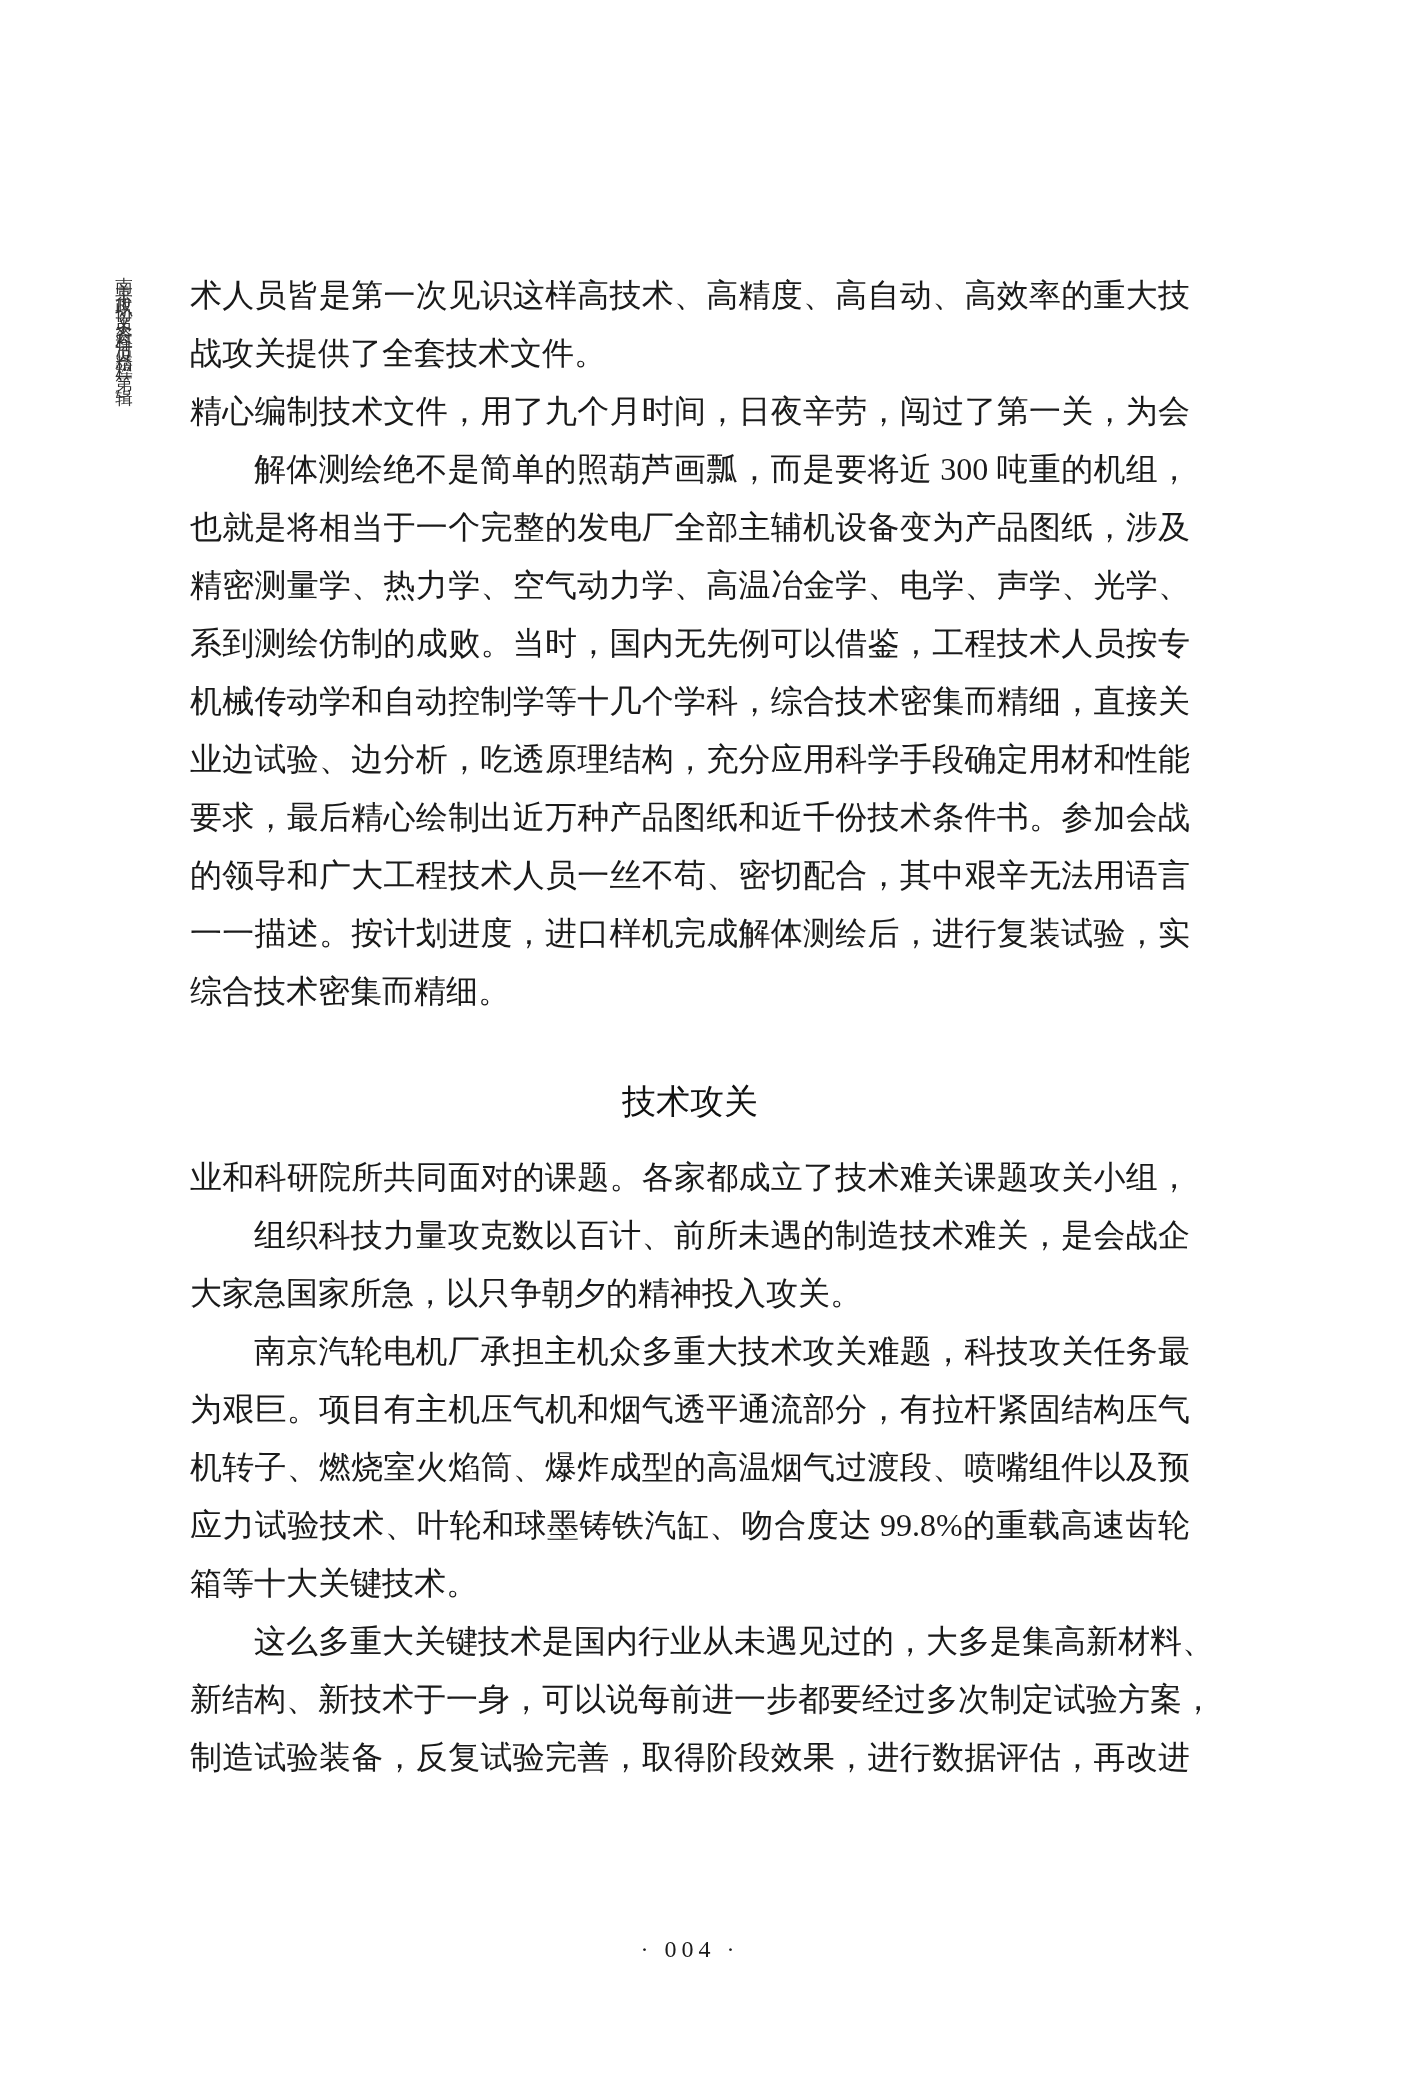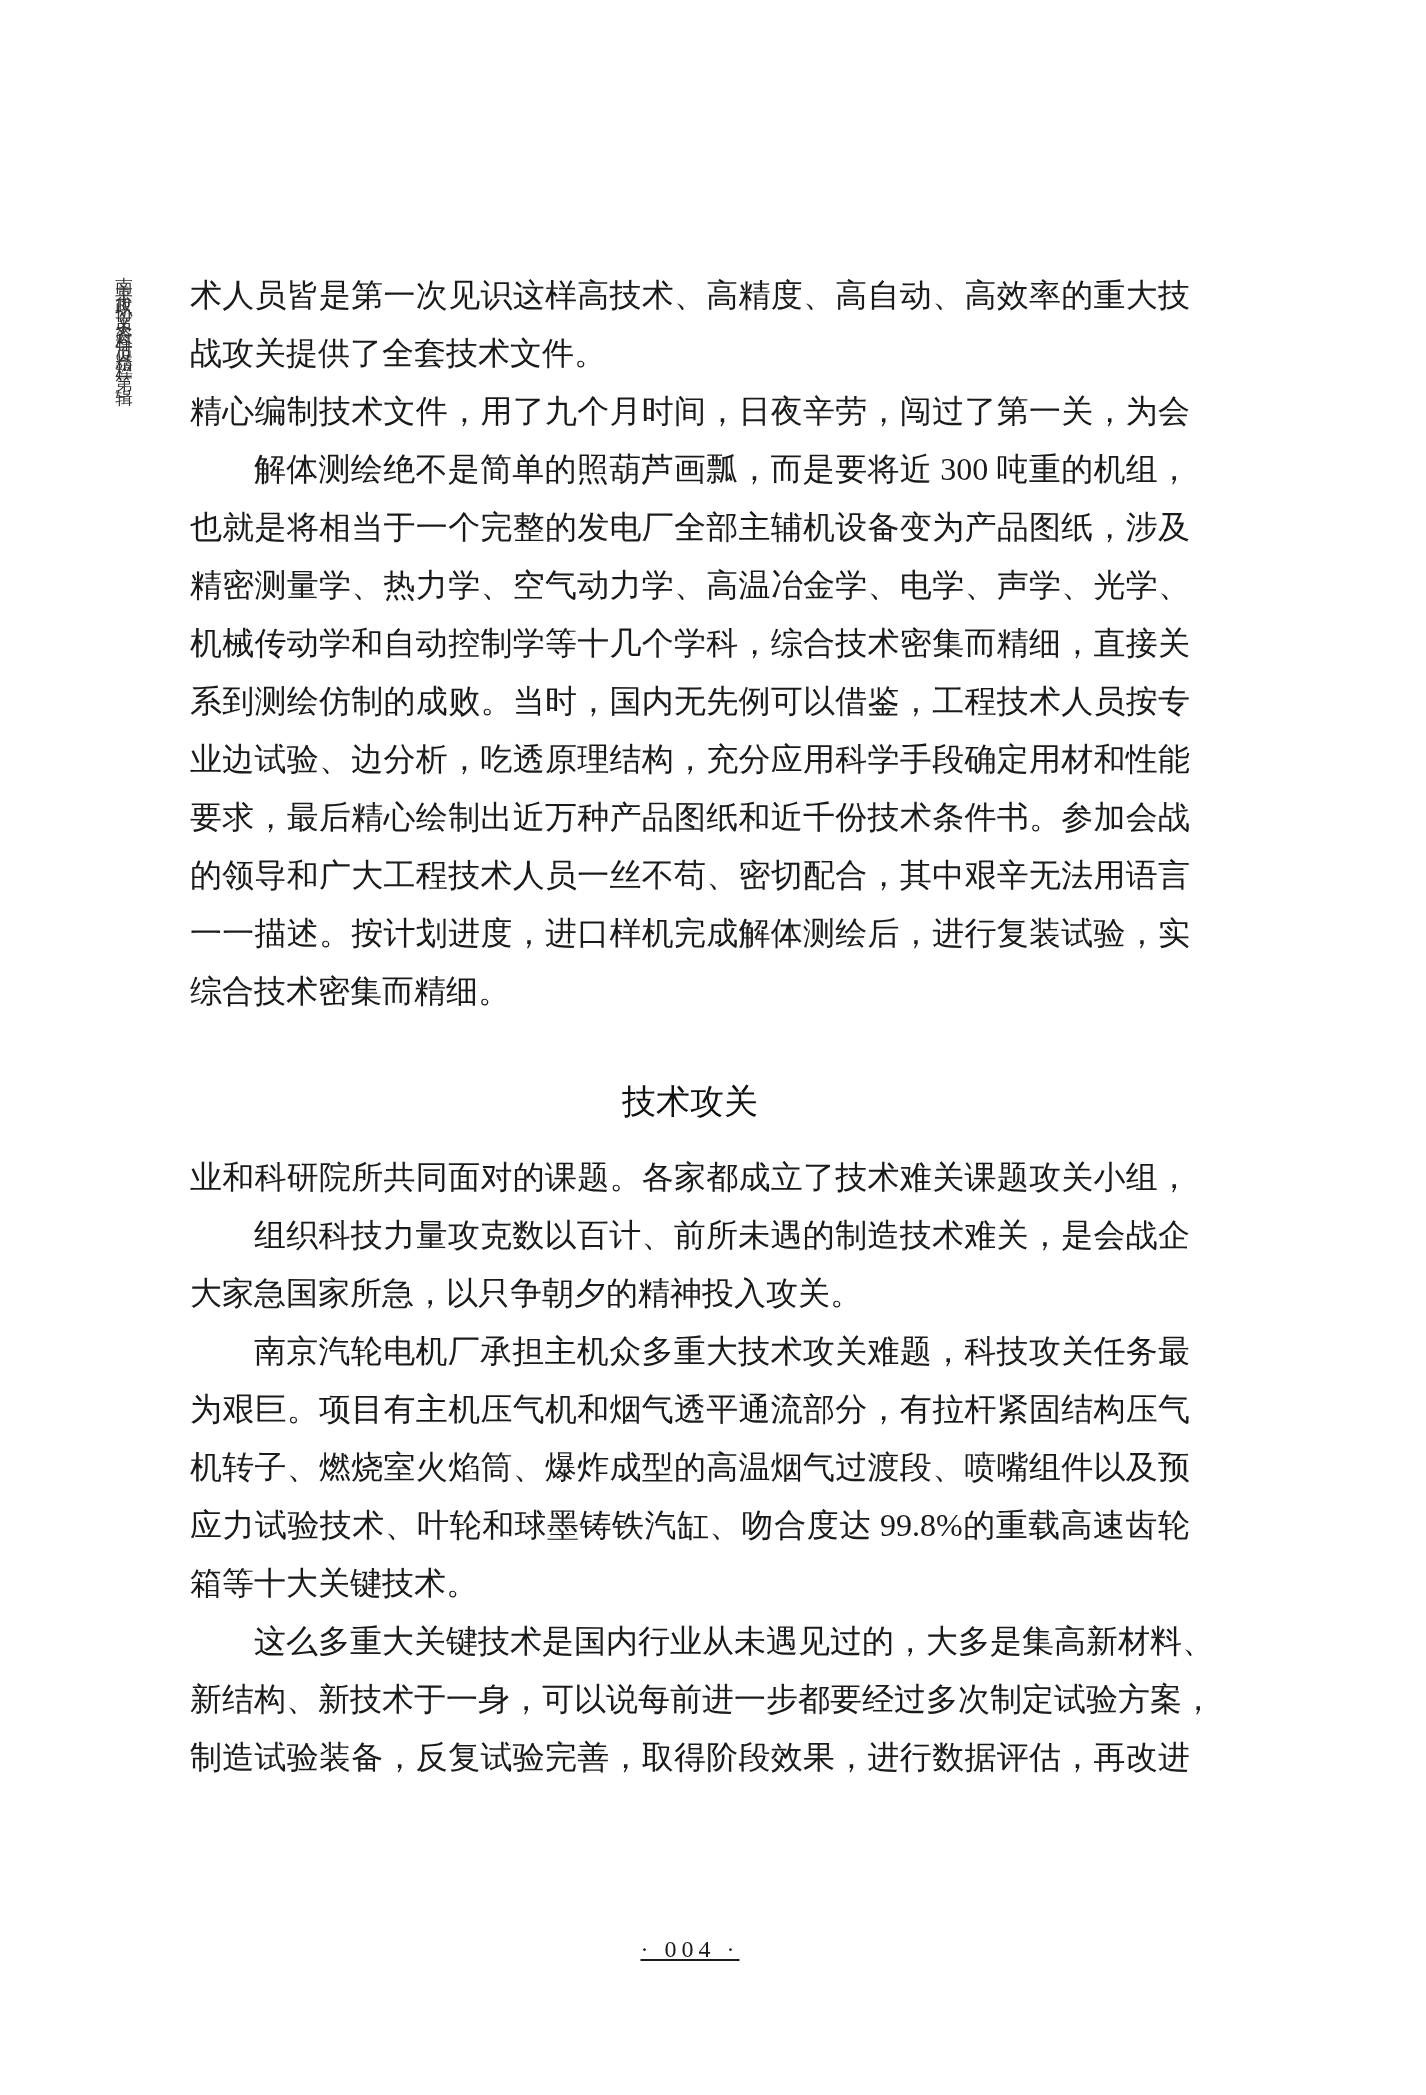--- a/index.html
+++ b/index.html
@@ -65,41 +65,40 @@
   }
   .page-number {
     position: absolute;
     top: 1936px;
     left: 190px;
     width: 1000px;
     text-align: center;
     font-size: 24px;
     letter-spacing: 5px;
     color: #1a1a1a;
-    text-decoration: underline;
   }
 </style>
 </head>
 <body>
 
 <div class="page">
   <div class="spine">南京市政协文史资料活页精粹（第一辑）</div>
 
   <div class="text-column">
       <div class="paragraph">
         <div class="line">术人员皆是第一次见识这样高技术、高精度、高自动、高效率的重大技</div>
         <div class="line short">战攻关提供了全套技术文件。</div>
         <div class="line">精心编制技术文件，用了九个月时间，日夜辛劳，闯过了第一关，为会</div>
       </div>
       <div class="paragraph">
         <div class="line indent">解体测绘绝不是简单的照葫芦画瓢，而是要将近 300 吨重的机组，</div>
         <div class="line">也就是将相当于一个完整的发电厂全部主辅机设备变为产品图纸，涉及</div>
         <div class="line">精密测量学、热力学、空气动力学、高温冶金学、电学、声学、光学、</div>
+        <div class="line">系到测绘仿制的成败。当时，国内无先例可以借鉴，工程技术人员按专</div>
         <div class="line">机械传动学和自动控制学等十几个学科，综合技术密集而精细，直接关</div>
-        <div class="line">系到测绘仿制的成败。当时，国内无先例可以借鉴，工程技术人员按专</div>
         <div class="line">业边试验、边分析，吃透原理结构，充分应用科学手段确定用材和性能</div>
         <div class="line">要求，最后精心绘制出近万种产品图纸和近千份技术条件书。参加会战</div>
         <div class="line">的领导和广大工程技术人员一丝不苟、密切配合，其中艰辛无法用语言</div>
         <div class="line">一一描述。按计划进度，进口样机完成解体测绘后，进行复装试验，实</div>
         <div class="line short">综合技术密集而精细。</div>
       </div>
       <div class="section-heading">技术攻关</div>
       <div class="paragraph">
         <div class="line">业和科研院所共同面对的课题。各家都成立了技术难关课题攻关小组，</div>
         <div class="line indent">组织科技力量攻克数以百计、前所未遇的制造技术难关，是会战企</div>

